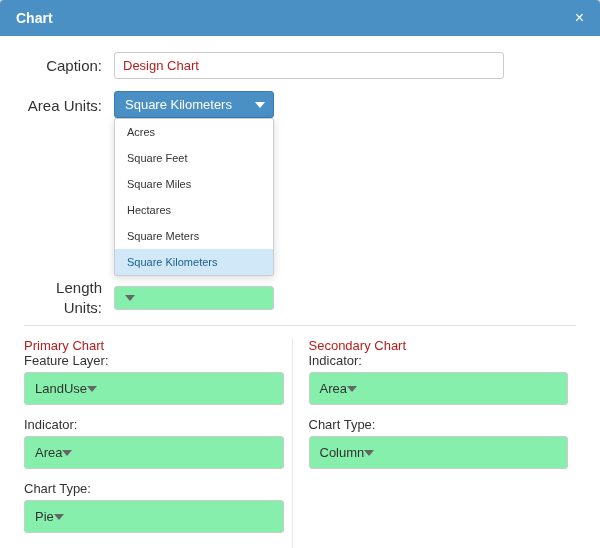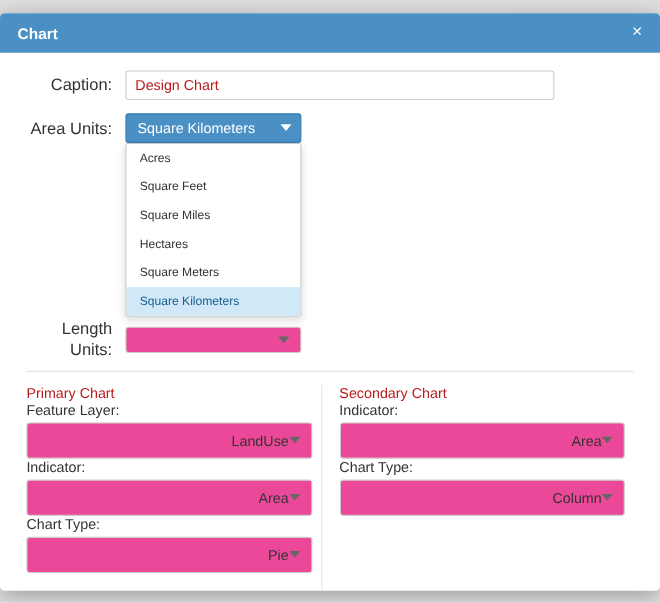--- a/index.html
+++ b/index.html
@@ -128,41 +128,41 @@
     .chart-section:last-child {
       padding-left: 16px;
       border-left: 1px solid #e8e8e8;
     }
     .chart-section-title {
       font-size: 13px;
       color: #b91c1c;
       font-weight: normal;
     }
     .field-group {
-      margin-bottom: 0;
+      margin-bottom: 12px;
     }
     .field-label {
       font-size: 13px;
       color: #333;
       margin-bottom: 4px;
       display: block;
     }
     .field-dropdown {
       width: 100%;
       display: flex;
       align-items: center;
       position: relative;
-      background: #ec4899;
+      background: #86efac;
       border: 1px solid #ccc;
       border-radius: 3px;
       padding: 8px 10px;
       cursor: pointer;
       font-size: 13px;
       color: #333;
-      justify-content: flex-end;
+      justify-content: flex-start;
     }
     .field-dropdown::after {
       content: '';
       border-left: 5px solid transparent;
       border-right: 5px solid transparent;
       border-top: 6px solid #666;
       flex-shrink: 0;
     }
     .cursor-hand {
       cursor: pointer;

